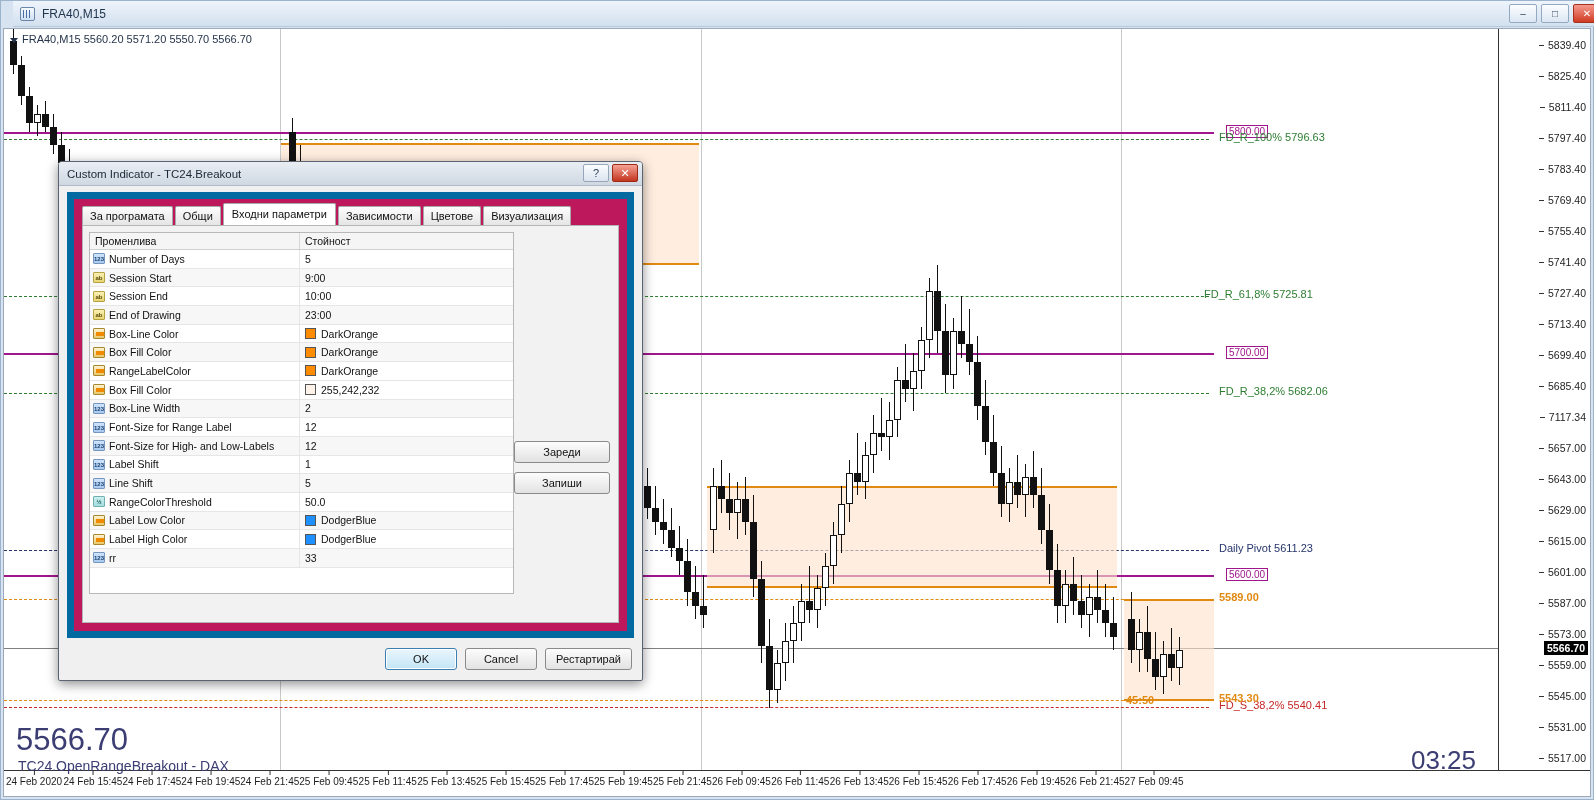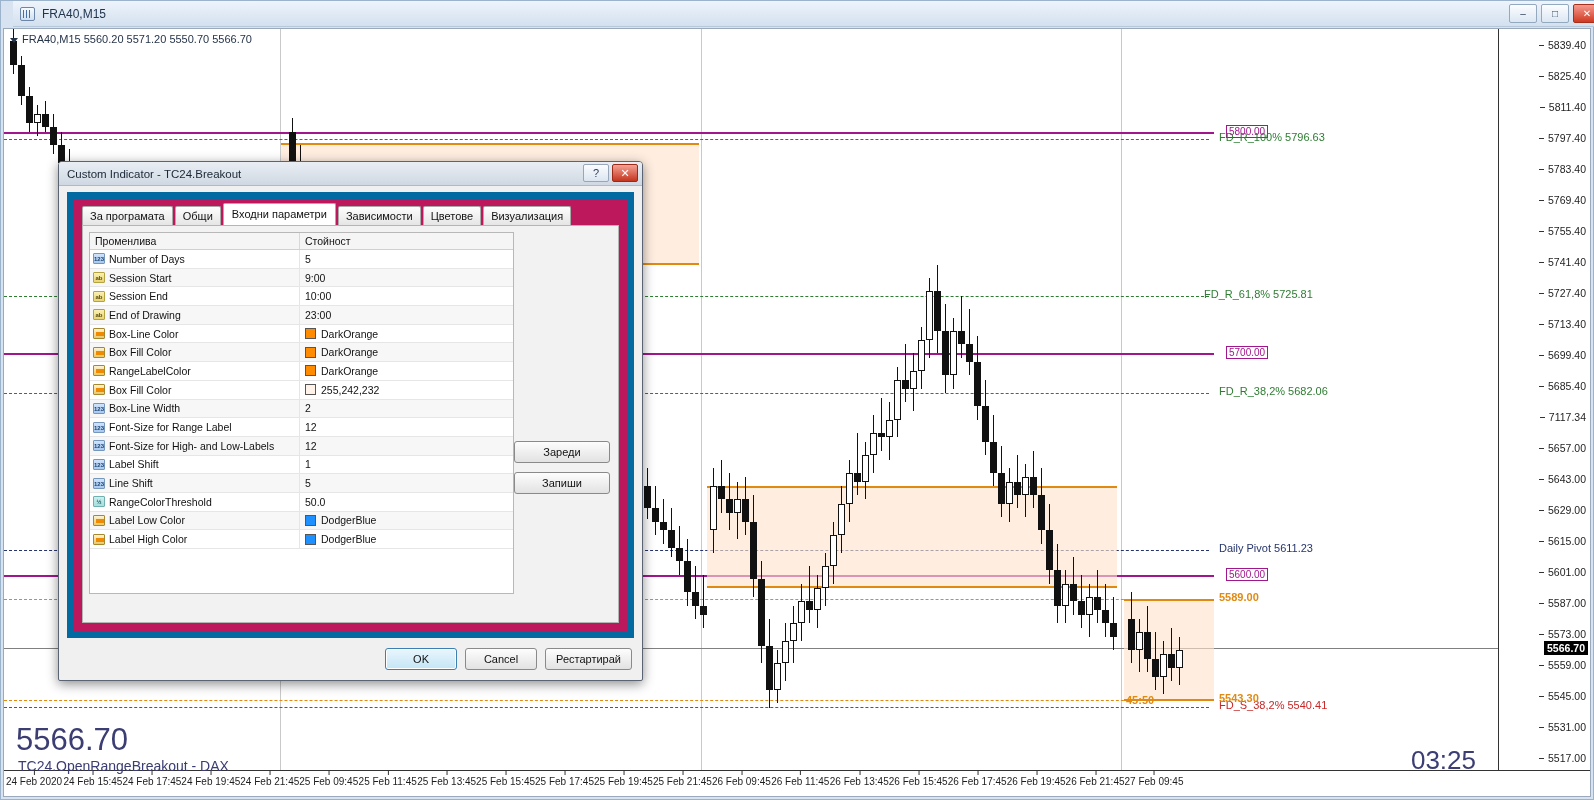--- a/index.html
+++ b/index.html
@@ -637,20 +637,29 @@
               <div class="grow">
                 <div class="gc1">
                   <span class="vicon vi-col"></span>
                   <span>Label High Color</span>
                 </div>
                 <div class="gc2">
                   <span class="swatch" style="background: rgb(30, 144, 255);"></span>
                   <span>DodgerBlue</span>
                 </div>
               </div>
+              <div class="grow alt">
+                <div class="gc1">
+                  <span class="vicon vi-int">123</span>
+                  <span>rr</span>
+                </div>
+                <div class="gc2">
+                  <span>33</span>
+                </div>
+              </div>
             </div>
         </div>
 
         <div class="sidebtns" id="sidebtns">
             <div class="sbtn">Зареди</div>
             <div class="sbtn">Запиши</div>
           </div>
       </div>
     </div>
 

